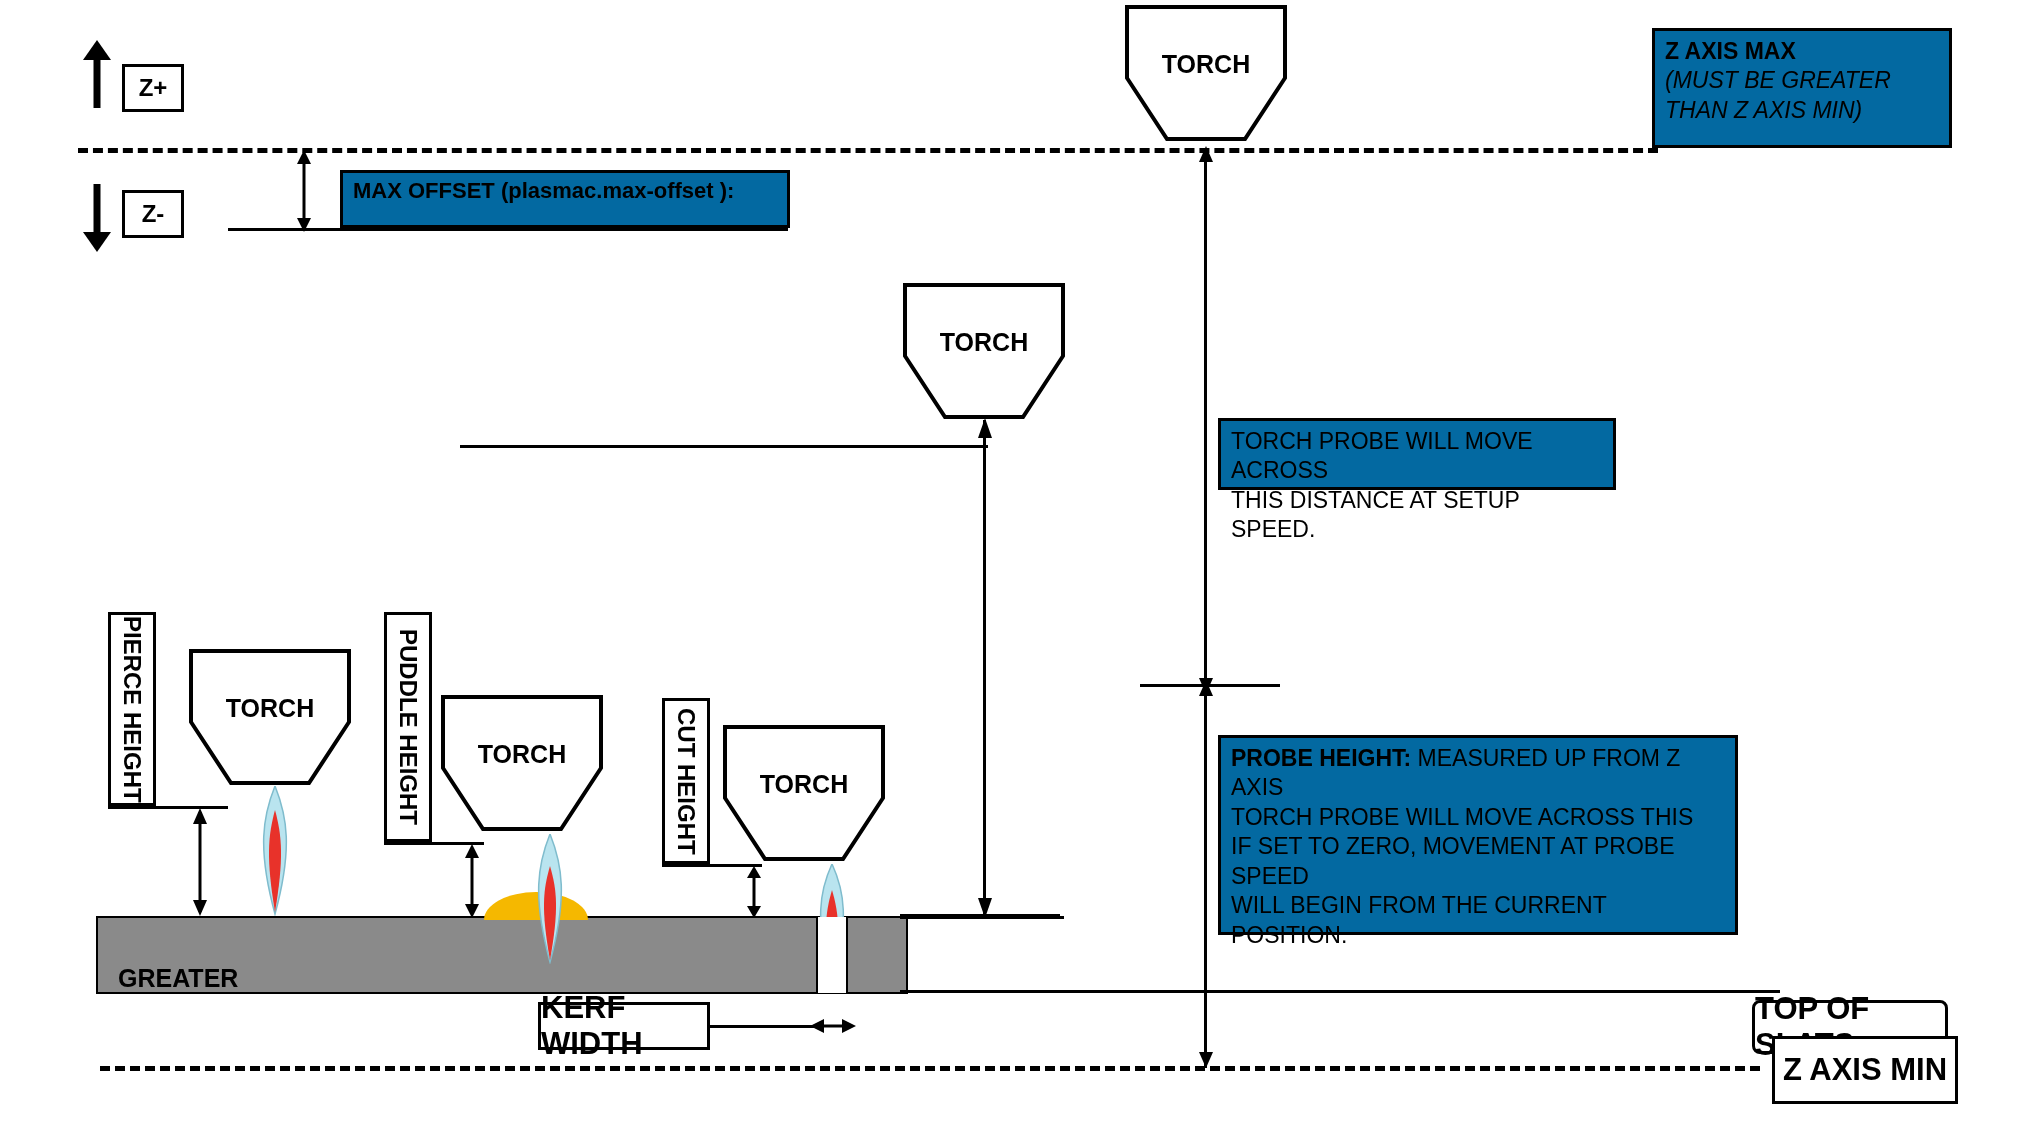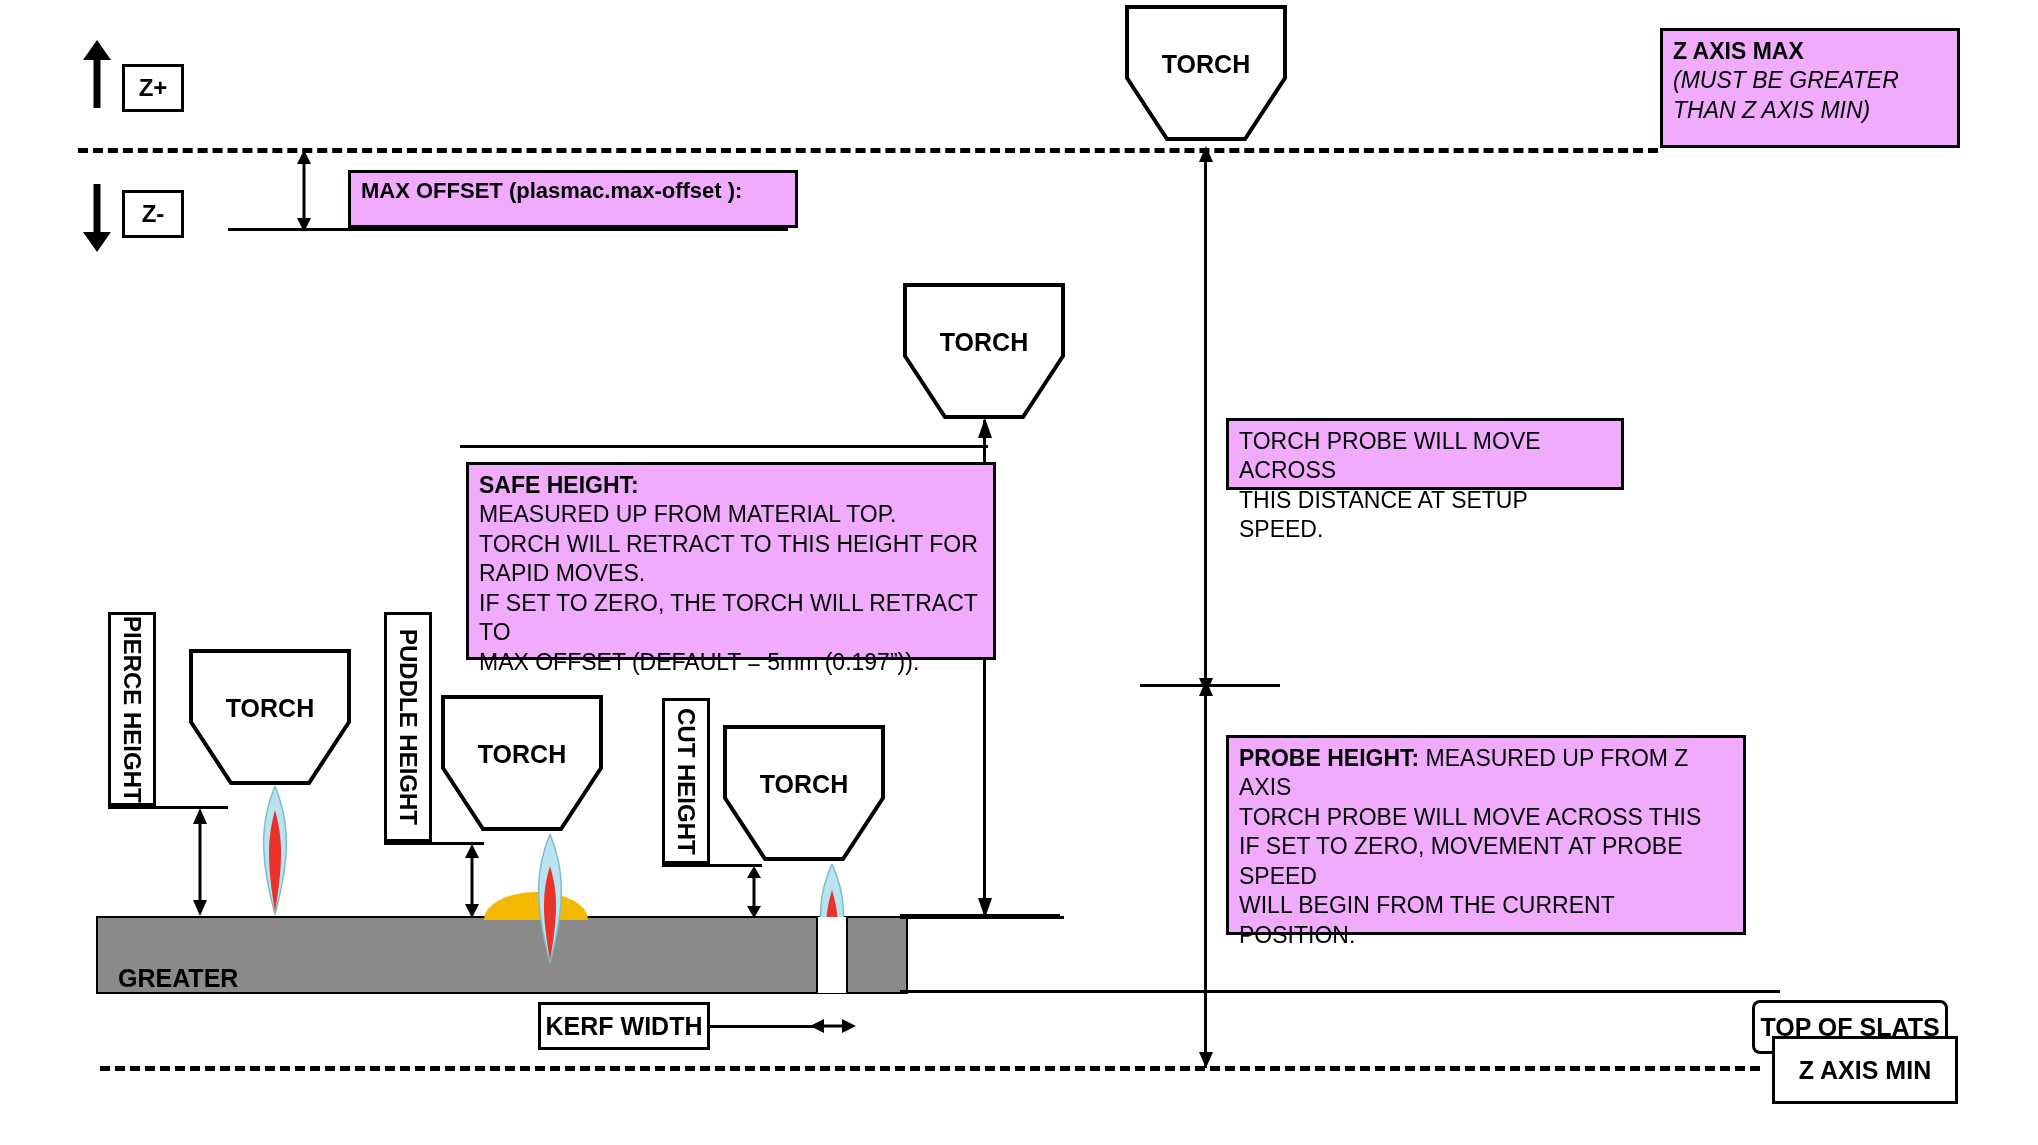--- a/index.html
+++ b/index.html
@@ -15,37 +15,36 @@
     width: 2038px;
     height: 1145px;
     background: #ffffff;
     overflow: hidden;
   }
   .abs { position: absolute; }
 
   
   .box {
     border: 3px solid #000;
-    background: #f0abfc;
+    background: #0369a1;
     box-sizing: border-box;
     padding: 6px 10px;
     font-size: 23px;
     line-height: 1.28;
     color: #000;
-    margin-left: 8px;
   }
   .label-box {
     border: 3px solid #000;
     background: #fff;
     box-sizing: border-box;
     display: flex;
     align-items: center;
     justify-content: center;
     font-weight: bold;
-    font-size: 25px;
+    font-size: 31px;
     color: #000;
   }
   .vert-label {
     border: 3px solid #000;
     background: #fff;
     box-sizing: border-box;
     display: flex;
     align-items: center;
     justify-content: center;
     font-weight: bold;
@@ -206,28 +205,20 @@
       </svg>
   </div>
   <div class="abs" style="left:973px; top:896px;">
     <svg width="24" height="22" viewBox="0 0 24 22">
         <polygon points="12,22 5,2 19,2" fill="#000"></polygon>
       </svg>
   </div>
   <div class="abs hline" style="left:460px; top:445px; width:528px;"></div>
   <div class="abs hline" style="left:900px; top:914px; width:160px;"></div>
 
-  <div class="abs box" style="left:458px; top:462px; width:530px; height:198px;">
-    <div class="bold">SAFE HEIGHT:</div>
-    <div>MEASURED UP FROM MATERIAL TOP.</div>
-    <div>TORCH WILL RETRACT TO THIS HEIGHT FOR</div>
-    <div>RAPID MOVES.</div>
-    <div>IF SET TO ZERO, THE TORCH WILL RETRACT TO</div>
-    <div>MAX OFFSET (DEFAULT = 5mm (0.197”)).</div>
-  </div>
 
   <div class="abs material" style="left:96px; top:916px; width:812px; height:78px;"></div>
   <div class="material-text" style="left:118px; top:964px;">GREATER</div>
 
   <div class="abs hline" style="left:900px; top:916px; width:164px;"></div>
 
   <div class="abs hline" style="left:900px; top:990px; width:880px;"></div>
 
   <div class="torch" style="left:188px; top:648px; width:164px; height:138px;">
     <svg width="164" height="138" viewBox="0 0 164 138">

